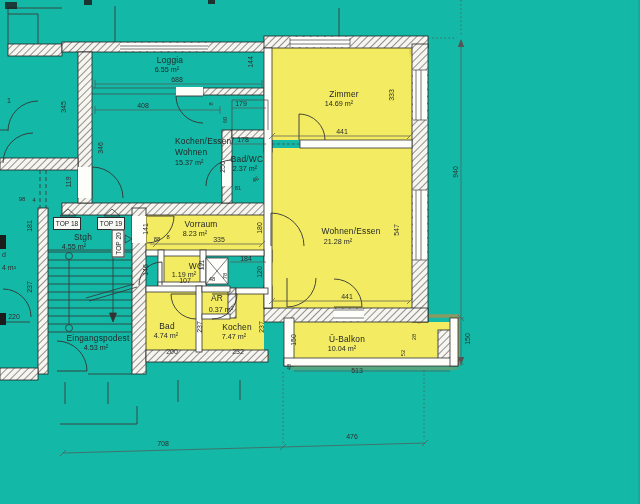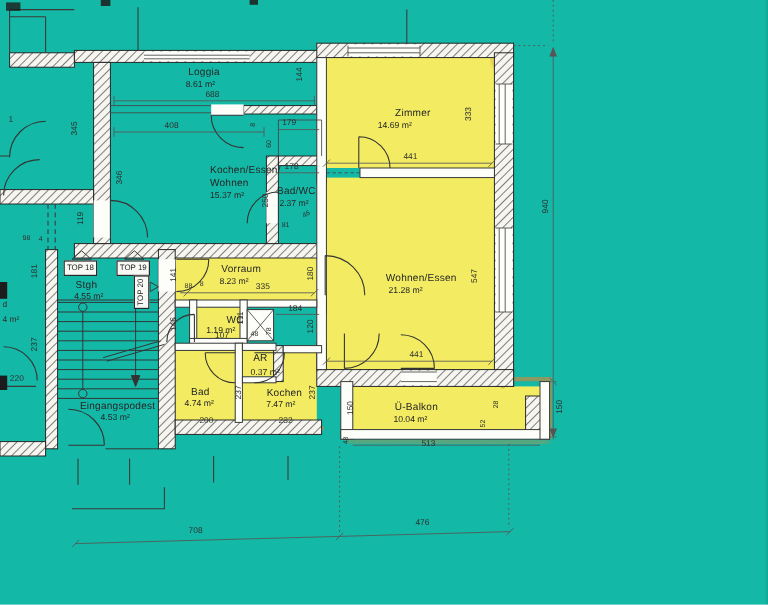--- a/index.html
+++ b/index.html
@@ -202,31 +202,31 @@
     <rect x="208" y="0" width="7" height="4" opacity=".85"></rect>
     <rect x="5" y="2" width="12" height="7" opacity=".8"></rect>
     <rect x="0" y="235" width="6" height="14"></rect>
     <rect x="0" y="313" width="6" height="12"></rect>
   </g>
 </svg>
 
 <div>
 
   <div class="lb rm" style="left:170px;top:60px">Loggia</div>
-  <div class="lb ar" style="left:167px;top:70px">8.61 m²</div>
+  <div class="lb ar" style="left:167px;top:70px">6.55 m²</div>
 
   <div class="lb rm lal" style="left:131px;top:141px">Kochen/Essen/</div>
   <div class="lb rm lal" style="left:131px;top:152px">Wohnen</div>
   <div class="lb ar lal" style="left:131px;top:163px">15.37 m²</div>
 
   <div class="lb rm" style="left:247px;top:159px">Bad/WC</div>
   <div class="lb ar" style="left:245px;top:169px">2.37 m²</div>
 
   <div class="lb rm" style="left:344px;top:94px">Zimmer</div>
-  <div class="lb ar" style="left:329px;top:104px">14.69 m²</div>
+  <div class="lb ar" style="left:339px;top:104px">14.69 m²</div>
 
   <div class="lb rm" style="left:351px;top:231px">Wohnen/Essen</div>
   <div class="lb ar" style="left:338px;top:242px">21.28 m²</div>
 
   <div class="lb rm" style="left:201px;top:224px">Vorraum</div>
   <div class="lb ar" style="left:195px;top:234px">8.23 m²</div>
 
   <div class="lb rm" style="left:196px;top:266px">WC</div>
   <div class="lb ar" style="left:184px;top:275px">1.19 m²</div>
 
@@ -235,21 +235,21 @@
 
   <div class="lb rm" style="left:167px;top:326px">Bad</div>
   <div class="lb ar" style="left:166px;top:336px">4.74 m²</div>
 
   <div class="lb rm" style="left:237px;top:327px">Kochen</div>
   <div class="lb ar" style="left:234px;top:337px">7.47 m²</div>
 
   <div class="lb rm" style="left:347px;top:339px">Ü-Balkon</div>
   <div class="lb ar" style="left:342px;top:349px">10.04 m²</div>
 
-  <div class="lb rm" style="left:72px;top:237px">Stgh</div>
+  <div class="lb rm" style="left:83px;top:237px">Stgh</div>
   <div class="lb ar" style="left:74px;top:247px">4.55 m²</div>
 
   <div class="lb rm" style="left:98px;top:338px">Eingangspodest</div>
   <div class="lb ar" style="left:96px;top:348px">4.53 m²</div>
 
   <div class="box" style="left:53px;top:217px;width:26px;height:11px">TOP 18</div>
   <div class="box" style="left:97px;top:217px;width:26px;height:11px">TOP 19</div>
   <div class="box" style="left:104px;top:237px;width:26px;height:11px;transform:rotate(-90deg)">TOP 20</div>
 
   <div class="lb" style="left:9px;top:100px">1</div>

